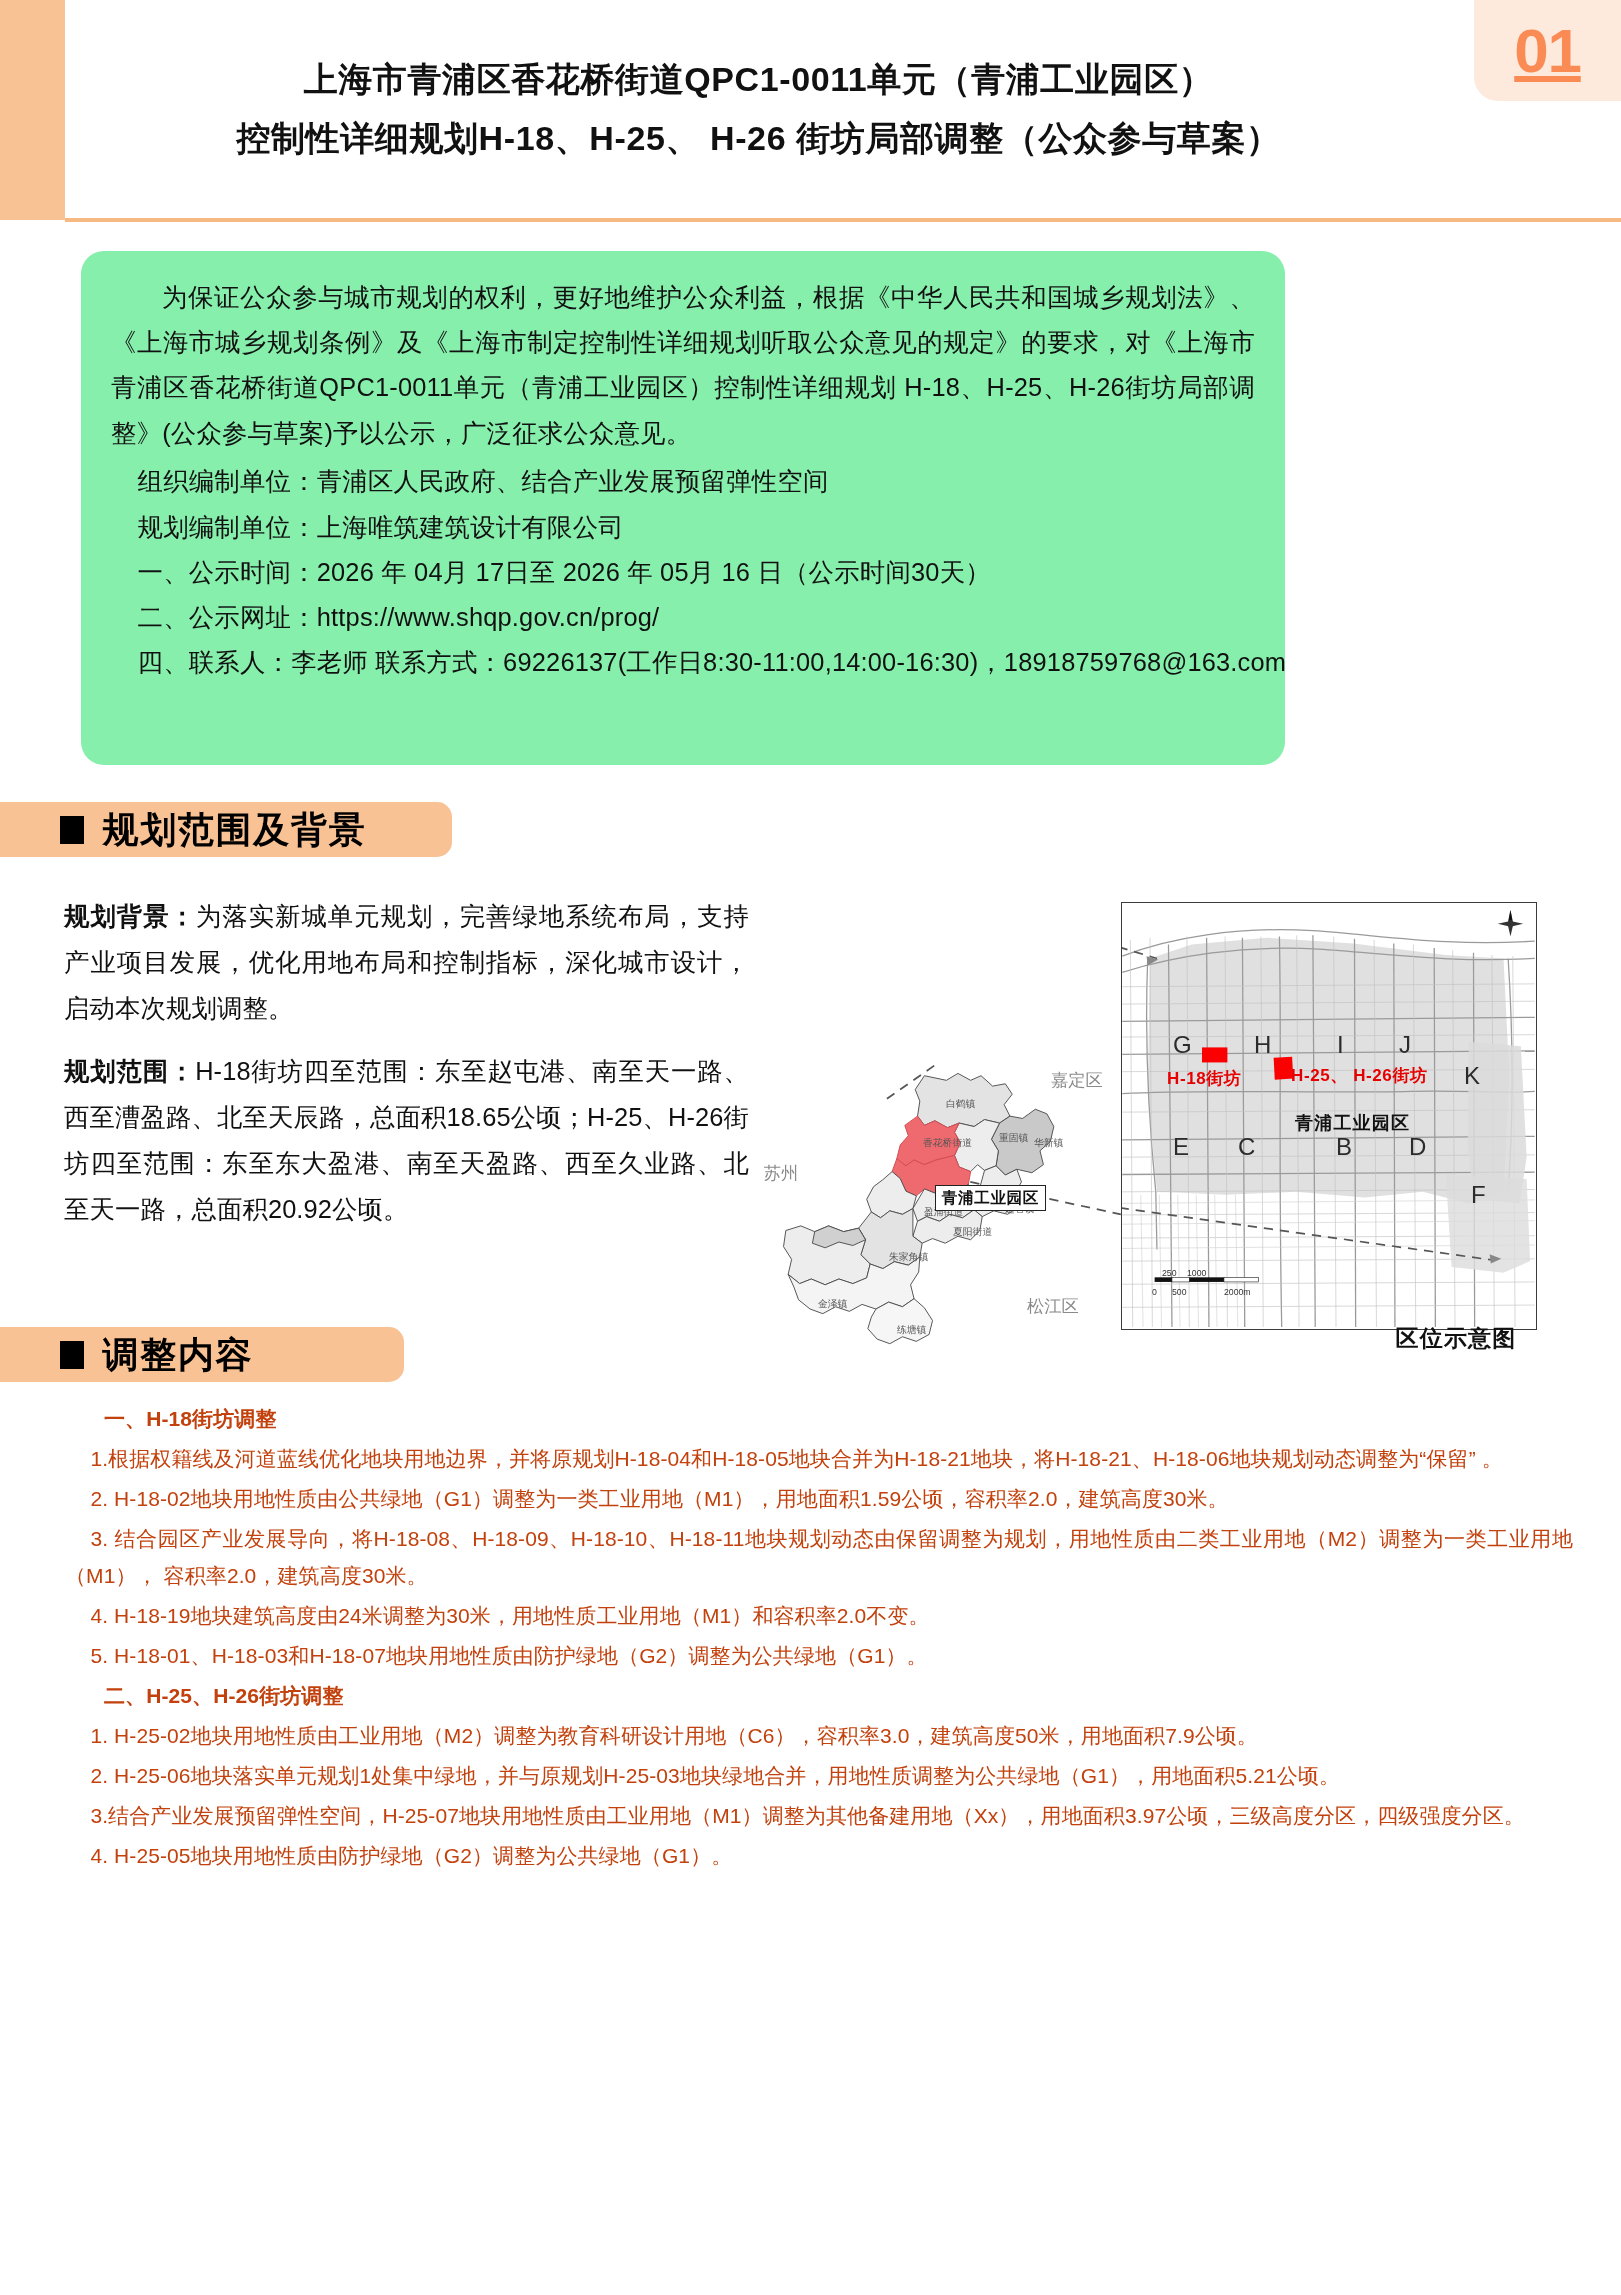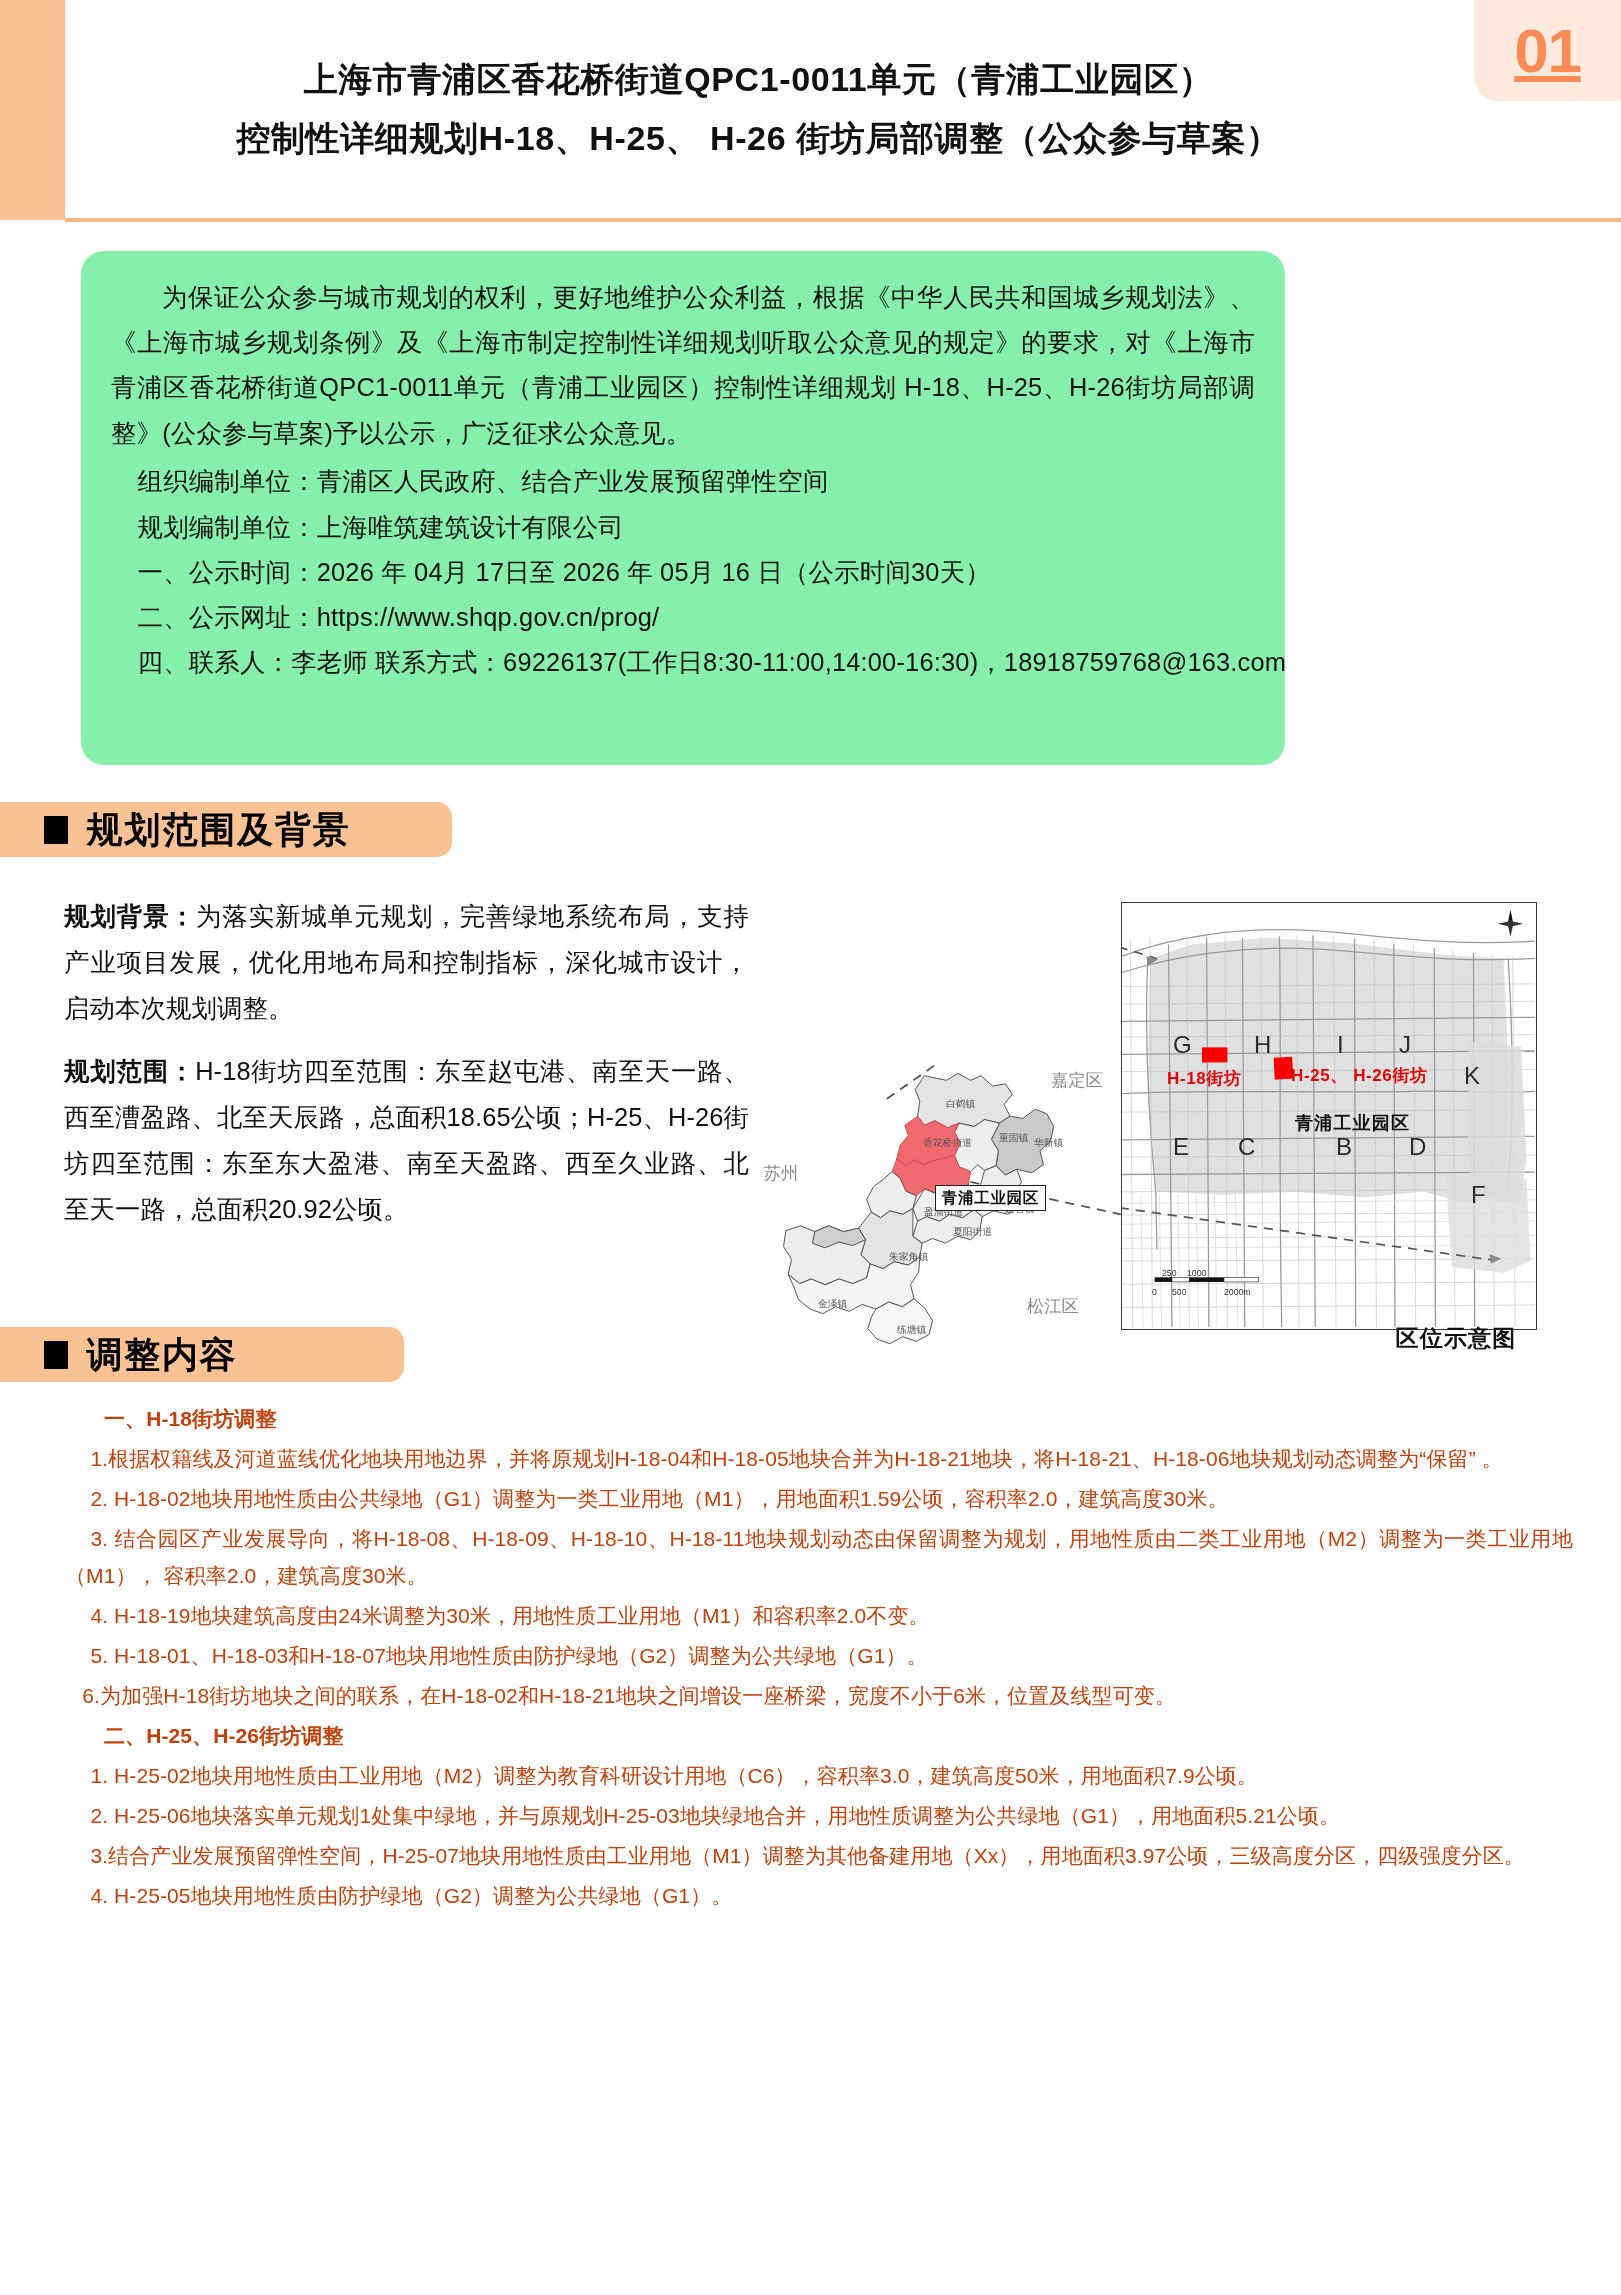--- a/index.html
+++ b/index.html
@@ -41,21 +41,21 @@
   }
   .notice-line{
     font-size:25.4px;line-height:1.78;color:#111;margin:0;padding-left:26.6px;
     white-space:nowrap;letter-spacing:0.2px;
   }
 
   
   .section-header{
     position:absolute;left:0;height:55px;
     background:#f8c294;border-radius:0 15px 15px 0;
-    display:flex;align-items:center;padding-left:44px;box-sizing:border-box;
+    display:flex;align-items:center;padding-left:60px;box-sizing:border-box;
   }
   .section-bullet{width:24px;height:28px;background:#000;display:block;margin-right:18.5px;flex:none;}
   .section-title{font-size:36px;font-weight:bold;color:#000;letter-spacing:1.7px;line-height:1;white-space:nowrap;}
   #sec-scope{top:802px;width:452px;}
   #sec-content{top:1327px;width:404px;}
 
   
   #scope-text{position:absolute;left:64px;top:893px;width:685px;}
   #scope-text p{
     font-size:25.4px;line-height:1.82;margin:0 0 16px 0;color:#111;
@@ -295,20 +295,19 @@
   <span class="section-title">调整内容</span>
 </div>
 
 <div id="body-text">
   <p class="sub-head">一、H-18街坊调整</p>
   <p class="para">1.根据权籍线及河道蓝线优化地块用地边界，并将原规划H-18-04和H-18-05地块合并为H-18-21地块，将H-18-21、H-18-06地块规划动态调整为“保留” 。</p>
   <p class="para">2. H-18-02地块用地性质由公共绿地（G1）调整为一类工业用地（M1），用地面积1.59公顷，容积率2.0，建筑高度30米。</p>
   <p class="para">3. 结合园区产业发展导向，将H-18-08、H-18-09、H-18-10、H-18-11地块规划动态由保留调整为规划，用地性质由二类工业用地（M2）调整为一类工业用地（M1）， 容积率2.0，建筑高度30米。</p>
   <p class="para">4. H-18-19地块建筑高度由24米调整为30米，用地性质工业用地（M1）和容积率2.0不变。</p>
   <p class="para">5. H-18-01、H-18-03和H-18-07地块用地性质由防护绿地（G2）调整为公共绿地（G1）。</p>
-  <p class="para-tight">6.为加强H-18街坊地块之间的联系，在H-18-02和H-18-21地块之间增设一座桥梁，宽度不小于6米，位置及线型可变。</p>
   <p class="sub-head">二、H-25、H-26街坊调整</p>
   <p class="para">1. H-25-02地块用地性质由工业用地（M2）调整为教育科研设计用地（C6），容积率3.0，建筑高度50米，用地面积7.9公顷。</p>
   <p class="para">2. H-25-06地块落实单元规划1处集中绿地，并与原规划H-25-03地块绿地合并，用地性质调整为公共绿地（G1），用地面积5.21公顷。</p>
   <p class="para">3.结合产业发展预留弹性空间，H-25-07地块用地性质由工业用地（M1）调整为其他备建用地（Xx），用地面积3.97公顷，三级高度分区，四级强度分区。</p>
   <p class="para">4. H-25-05地块用地性质由防护绿地（G2）调整为公共绿地（G1）。</p>
 </div>
 
 
 </body></html>

